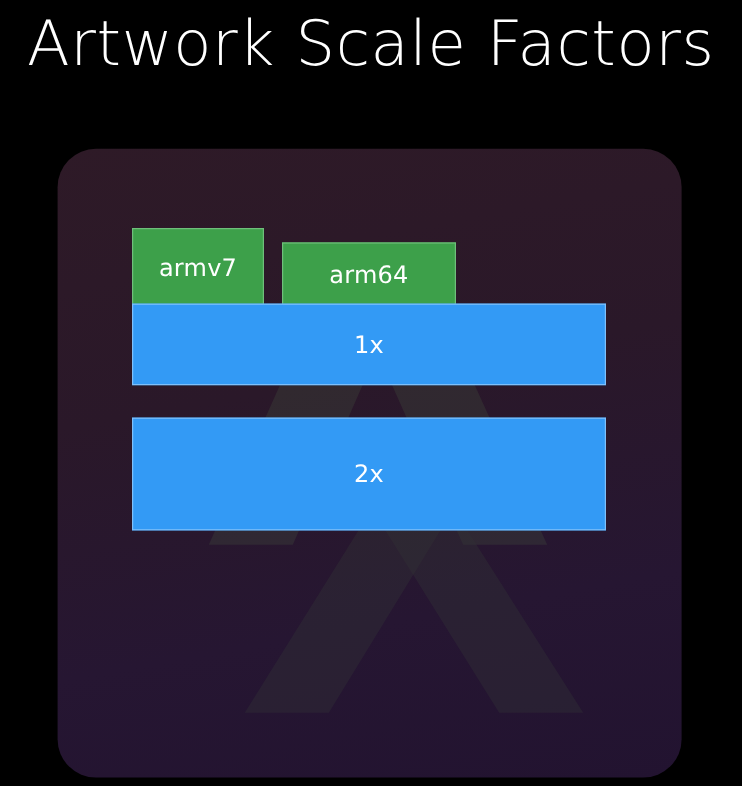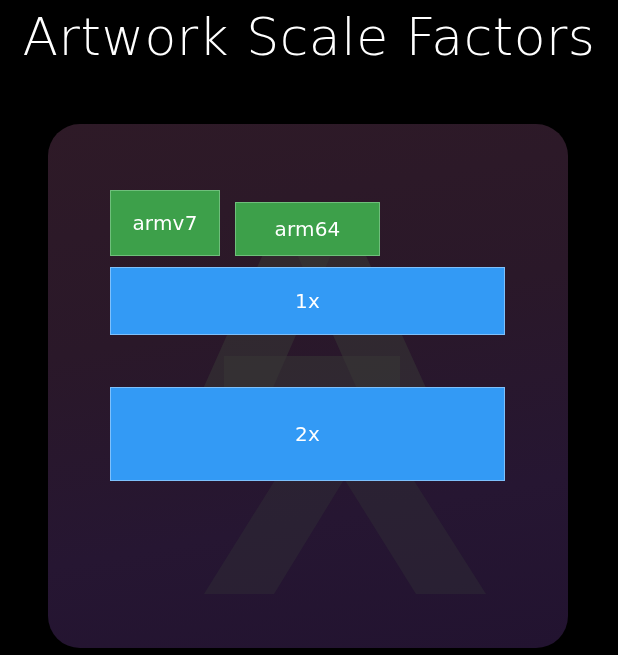--- a/index.html
+++ b/index.html
@@ -104,22 +104,22 @@
     color: #ffffff;
     font-family: "DejaVu Sans", sans-serif;
     font-size: 20px;
     font-weight: 400;
     display: flex;
     align-items: center;
     justify-content: center;
     letter-spacing: 0.2px;
     -webkit-font-smoothing: antialiased;
   }
-  #scale-box-1x { top: 143px; height: 68px; }
-  #scale-box-2x { top: 224px; height: 94px; margin-top: 39px; }
+  #scale-box-1x { top: 129px; height: 68px; }
+  #scale-box-2x { top: 224px; height: 94px; }
   #scale-box-3x { top: 331px; height: 131px; }
 </style>
 </head>
 <body>
 
 <div id="slide">
 
   <div id="slide-title">Artwork Scale Factors</div>
 
   <div id="device-panel">

